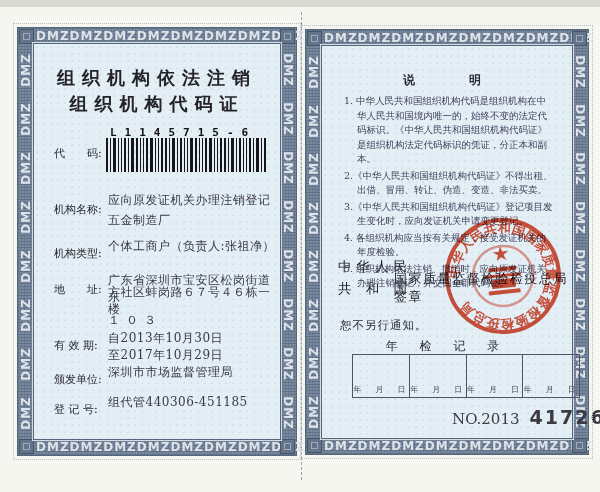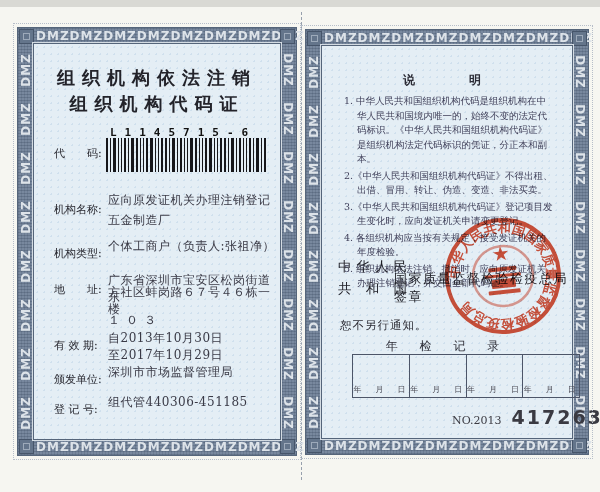--- a/index.html
+++ b/index.html
@@ -52,21 +52,21 @@
   .authority{left:72px;font-size:13px;letter-spacing:1.5px;color:#1b1b22;font-family:"DejaVu Serif",serif;}
   .notice{font-size:11.5px;color:#2a2a33;font-family:"DejaVu Serif",serif;letter-spacing:1px;}
   .annual-title{width:100%;text-align:center;font-size:12px;letter-spacing:9px;color:#2b2b35;
     font-family:"DejaVu Serif",serif;}
   .annual-table{left:30px;width:228px;height:44px;display:flex;border:1px solid #4c5568;}
   .annual-cell{flex:1;border-right:1px solid #4c5568;position:relative;}
   .annual-cell:last-child{border-right:none;}
   .annual-cell span{position:absolute;bottom:2px;width:100%;text-align:center;font-size:8px;letter-spacing:3px;
     color:#4a4a55;font-family:"DejaVu Serif",serif;}
   .serial{left:130px;display:flex;align-items:baseline;gap:10px;}
-  .serial-prefix{font-size:11px;color:#3c3c44;font-family:"DejaVu Serif",serif;}
+  .serial-prefix{font-size:15px;color:#3c3c44;font-family:"DejaVu Serif",serif;}
   .serial-number{font-size:19px;font-weight:bold;letter-spacing:2px;color:#3a3a42;}
   .seal{position:absolute;left:132px;top:181px;width:130px;height:130px;z-index:5;
     mix-blend-mode:multiply;opacity:.92;transform:rotate(-6deg);}
 </style>
 </head>
 <body>
 
 <div class="scan-top-strip"></div>
 <div class="perforation"></div>
 

